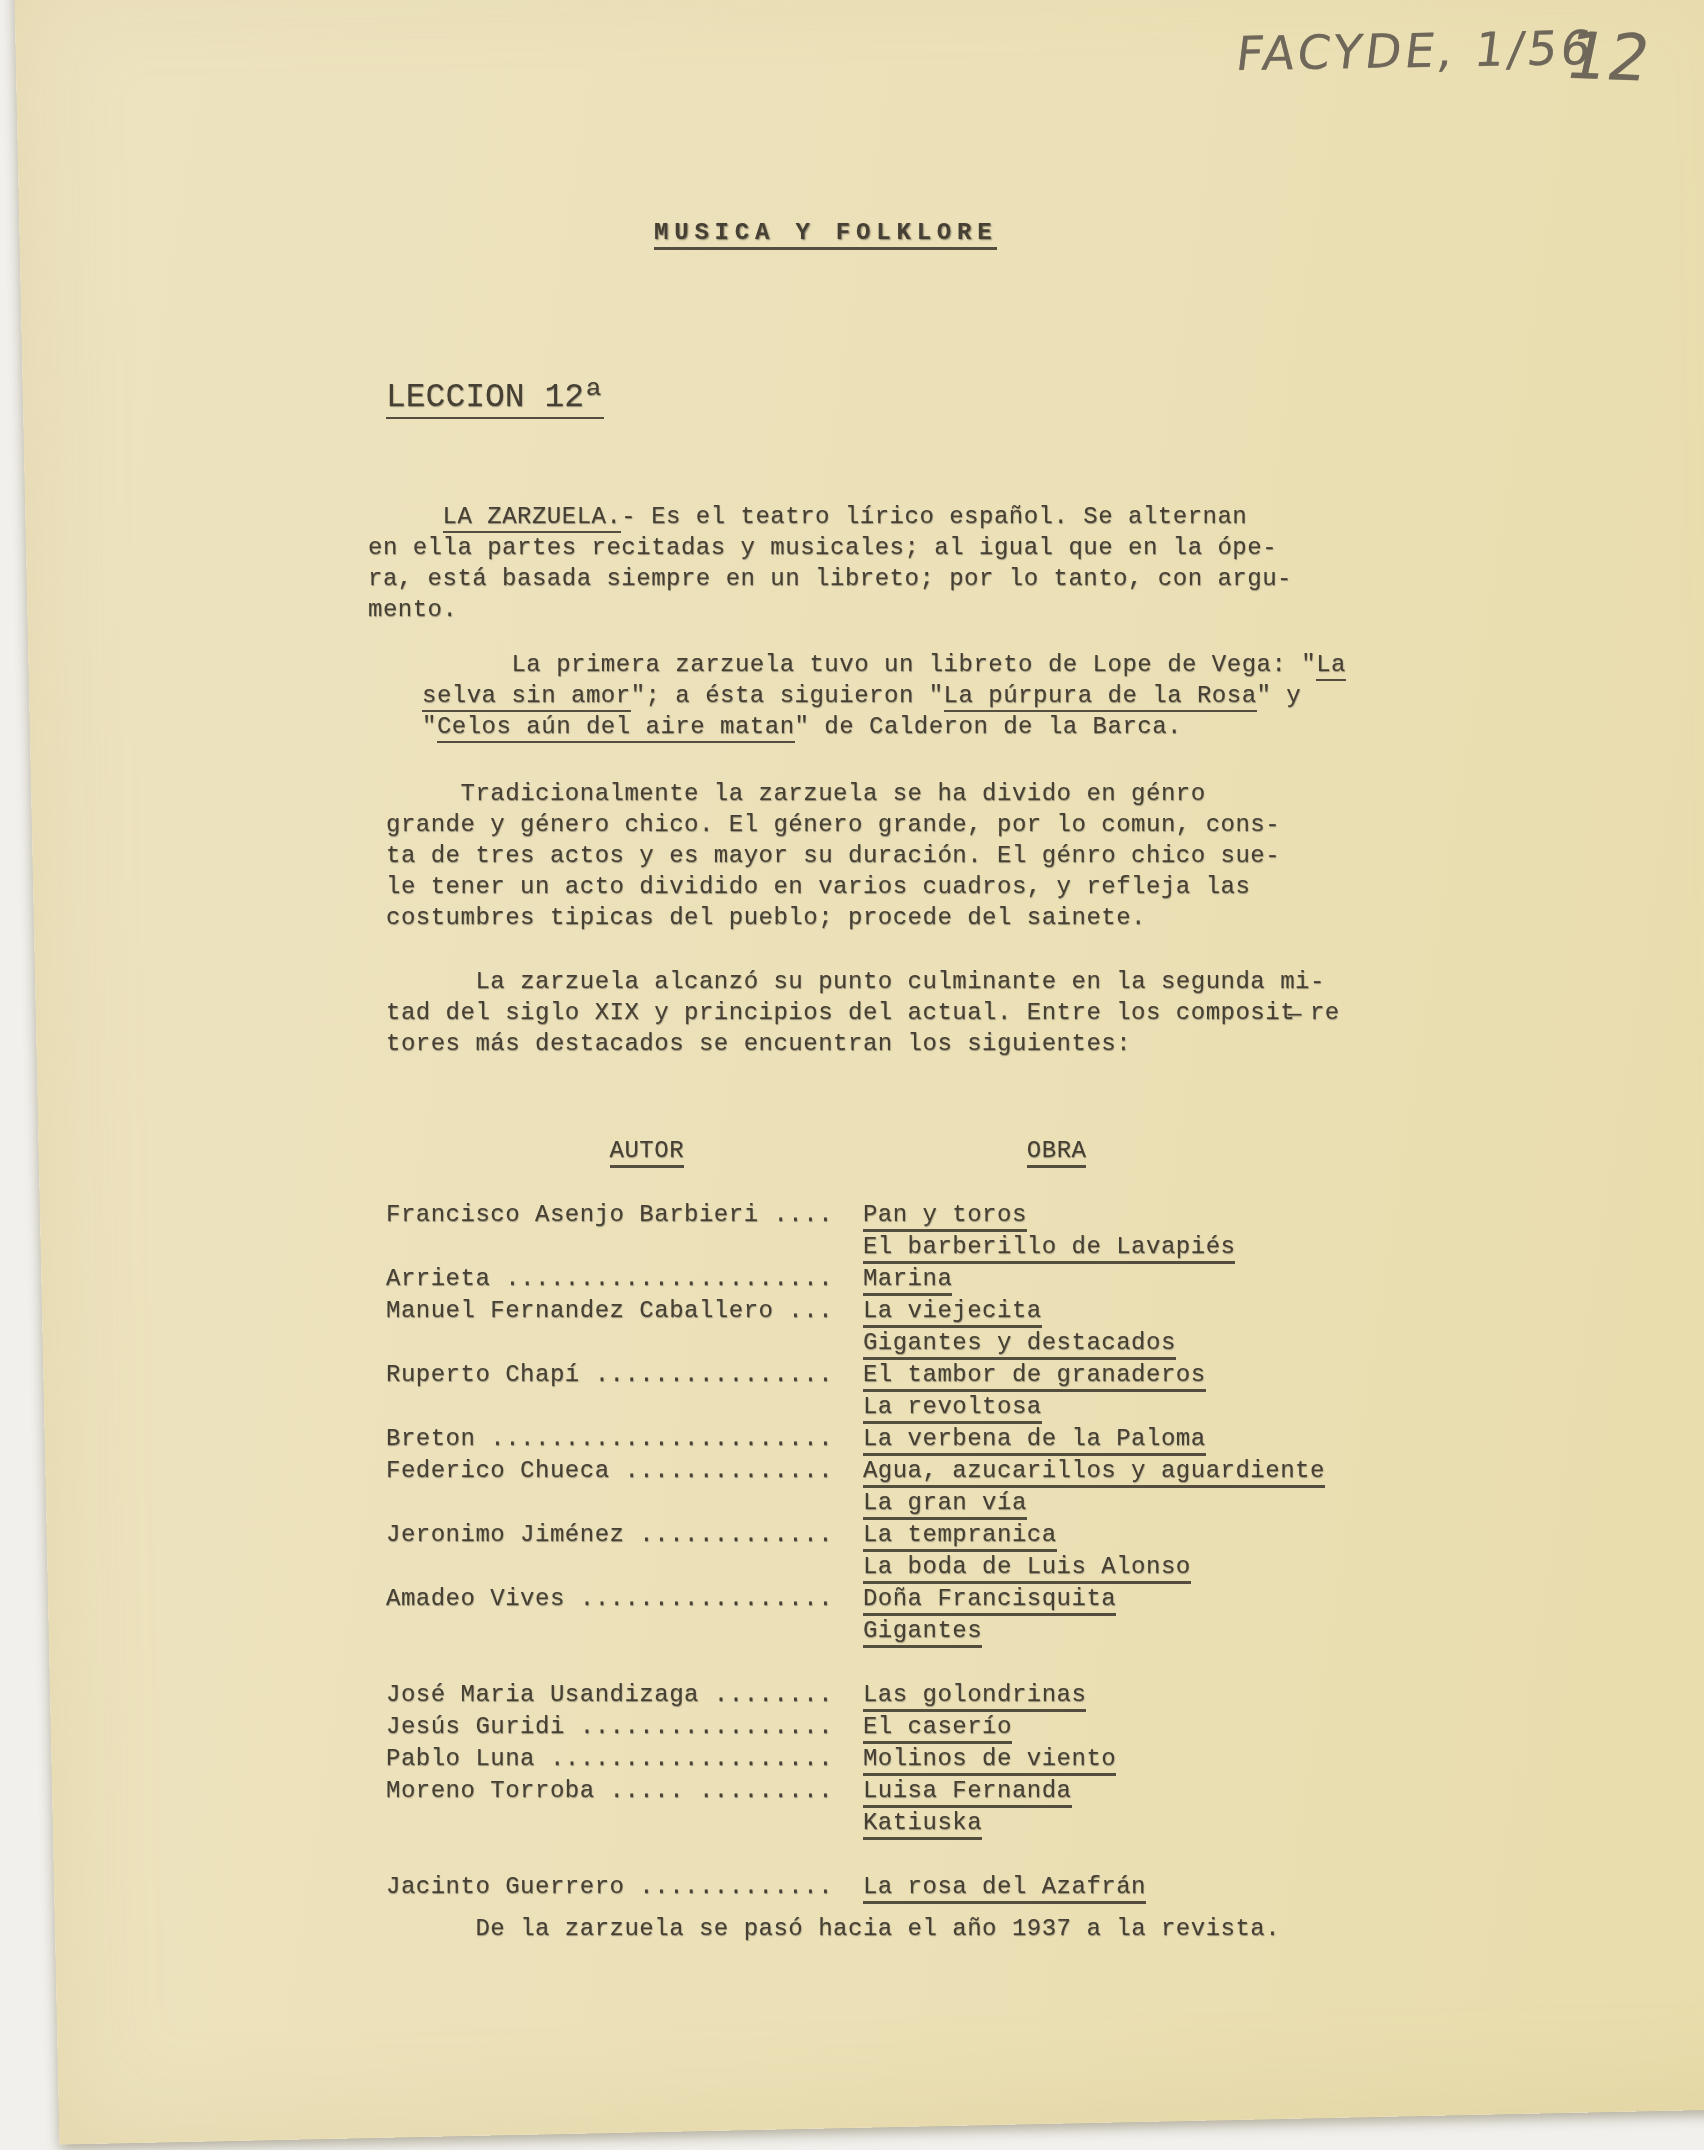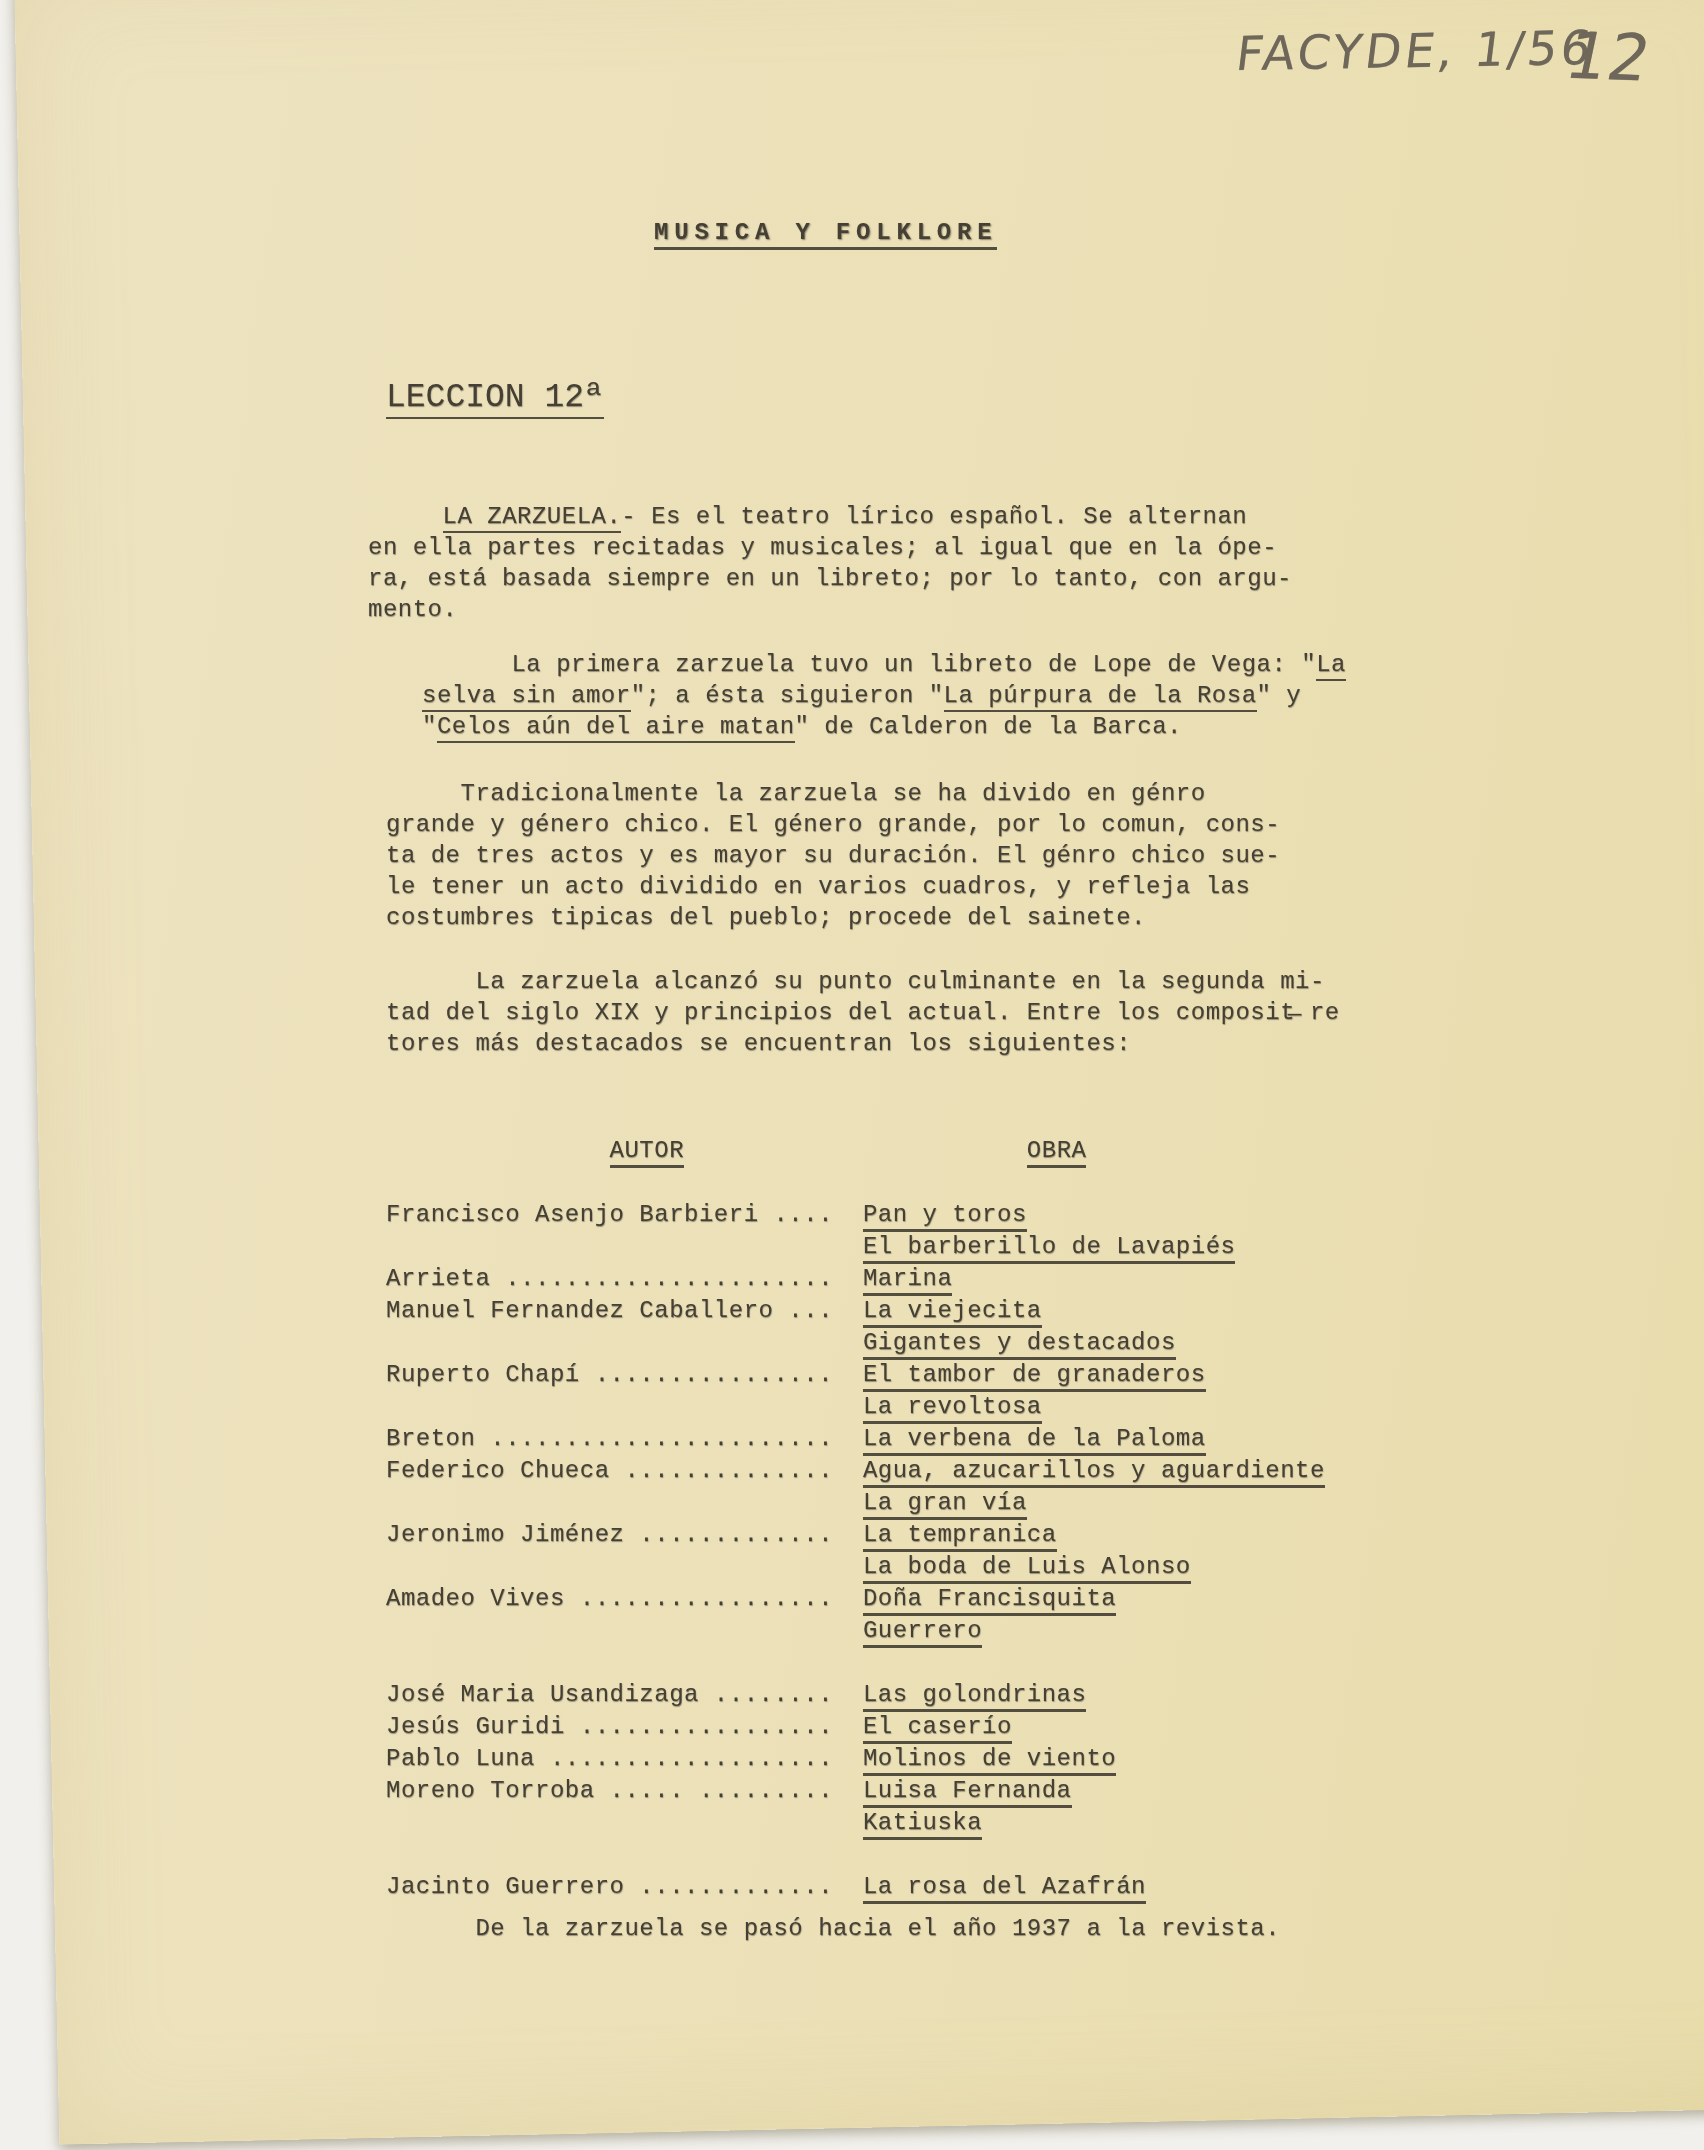--- a/index.html
+++ b/index.html
@@ -88,21 +88,21 @@
 Manuel Fernandez Caballero ...  <u>La viejecita</u>
                                 <u>Gigantes y destacados</u>
 Ruperto Chapí ................  <u>El tambor de granaderos</u>
                                 <u>La revoltosa</u>
 Breton .......................  <u>La verbena de la Paloma</u>
 Federico Chueca ..............  <u>Agua, azucarillos y aguardiente</u>
                                 <u>La gran vía</u>
 Jeronimo Jiménez .............  <u>La tempranica</u>
                                 <u>La boda de Luis Alonso</u>
 Amadeo Vives .................  <u>Doña Francisquita</u>
-                                <u>Guerrero</u>
+                                <u>Gigantes</u>
 
 José Maria Usandizaga ........  <u>Las golondrinas</u>
 Jesús Guridi .................  <u>El caserío</u>
 Pablo Luna ...................  <u>Molinos de viento</u>
 Moreno Torroba ..... .........  <u>Luisa Fernanda</u>
                                 <u>Katiuska</u>
 
 Jacinto Guerrero .............  <u>La rosa del Azafrán</u></div>
 
   <div class="blk typed closing">      De la zarzuela se pasó hacia el año 1937 a la revista.</div>

